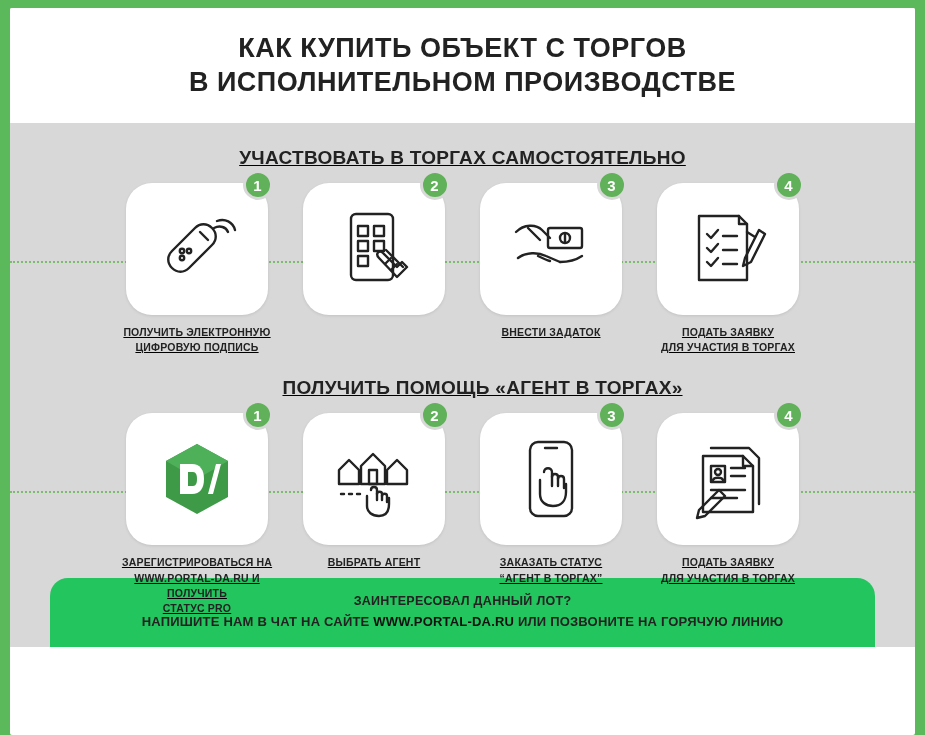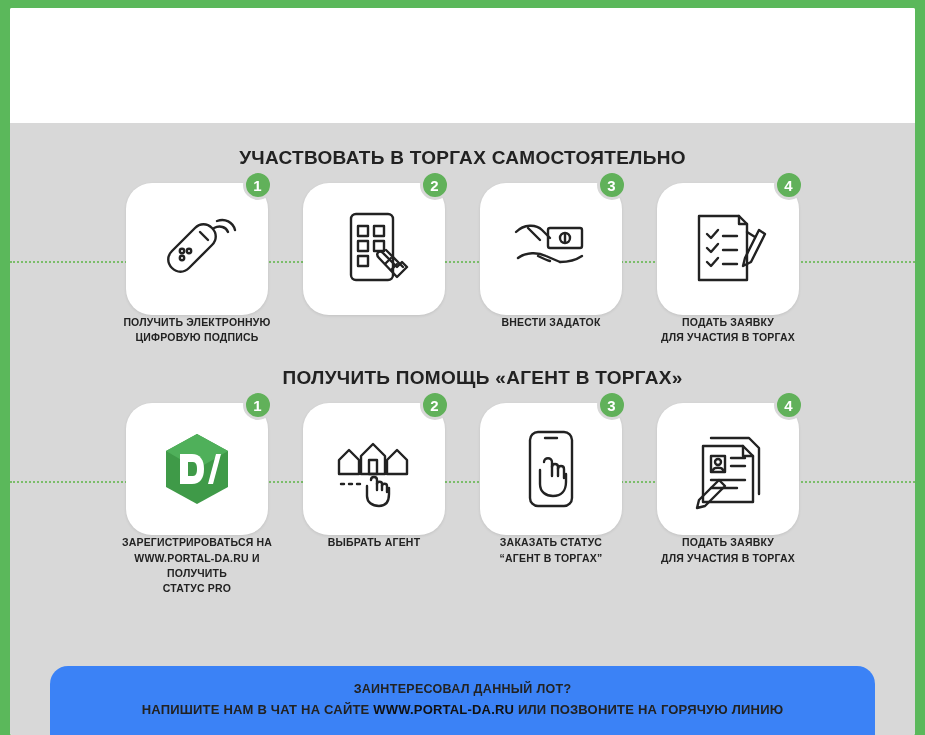--- a/index.html
+++ b/index.html
@@ -65,22 +65,23 @@
     color: #222;
     line-height: 1.25;
     letter-spacing: 0.5px;
     z-index: 2;
   }
 
   
   .body {
     background: #d8d8d8;
     padding: 16px 0 0 0;
-    height: 612px;
-    position: relative;
+    height: 524px;
+    position: relative;
+    text-decoration: underline;
   }
 
   .section-title {
     text-align: center;
     font-size: 19px;
     font-weight: bold;
     color: #222;
     letter-spacing: 0.3px;
     margin: 8px 0 14px 0;
   }
@@ -125,37 +126,38 @@
     border-radius: 50%;
     font-size: 15px;
     font-weight: bold;
     display: flex;
     align-items: center;
     justify-content: center;
     border: 3px solid #d8d8d8;
     z-index: 3;
   }
   .caption {
+    margin-top: 10px;
     text-align: center;
     font-size: 10.5px;
     font-weight: bold;
     color: #222;
     line-height: 1.45;
     letter-spacing: 0.2px;
     white-space: pre-line;
   }
 
   .icon svg { display: block; }
 
   
   .footer {
     position: absolute;
     left: 40px; right: 40px;
     bottom: 0;
-    background: #3b82f6;
+    background: #22c55e;
     border-radius: 18px 18px 0 0;
     padding: 16px 20px 18px 20px;
     text-align: center;
   }
   .footer-line1 {
     font-size: 12.5px;
     font-weight: bold;
     color: #222;
     letter-spacing: 0.3px;
     margin-bottom: 6px;
@@ -168,20 +170,24 @@
   }
   .footer-line2 .em { color: #111; }
 </style>
 </head>
 <body>
 
 <div class="page">
   <div class="frame">
 
     <div class="header">
+      <div class="title">
+        <div>КАК КУПИТЬ ОБЪЕКТ С ТОРГОВ</div>
+        <div>В ИСПОЛНИТЕЛЬНОМ ПРОИЗВОДСТВЕ</div>
+      </div>
     </div>
 
     <div class="body">
 
       <div class="section-title">УЧАСТВОВАТЬ В ТОРГАХ САМОСТОЯТЕЛЬНО</div>
 
       <div class="cards">
         <div class="dotline"></div>
 
         <div class="card-wrap">

